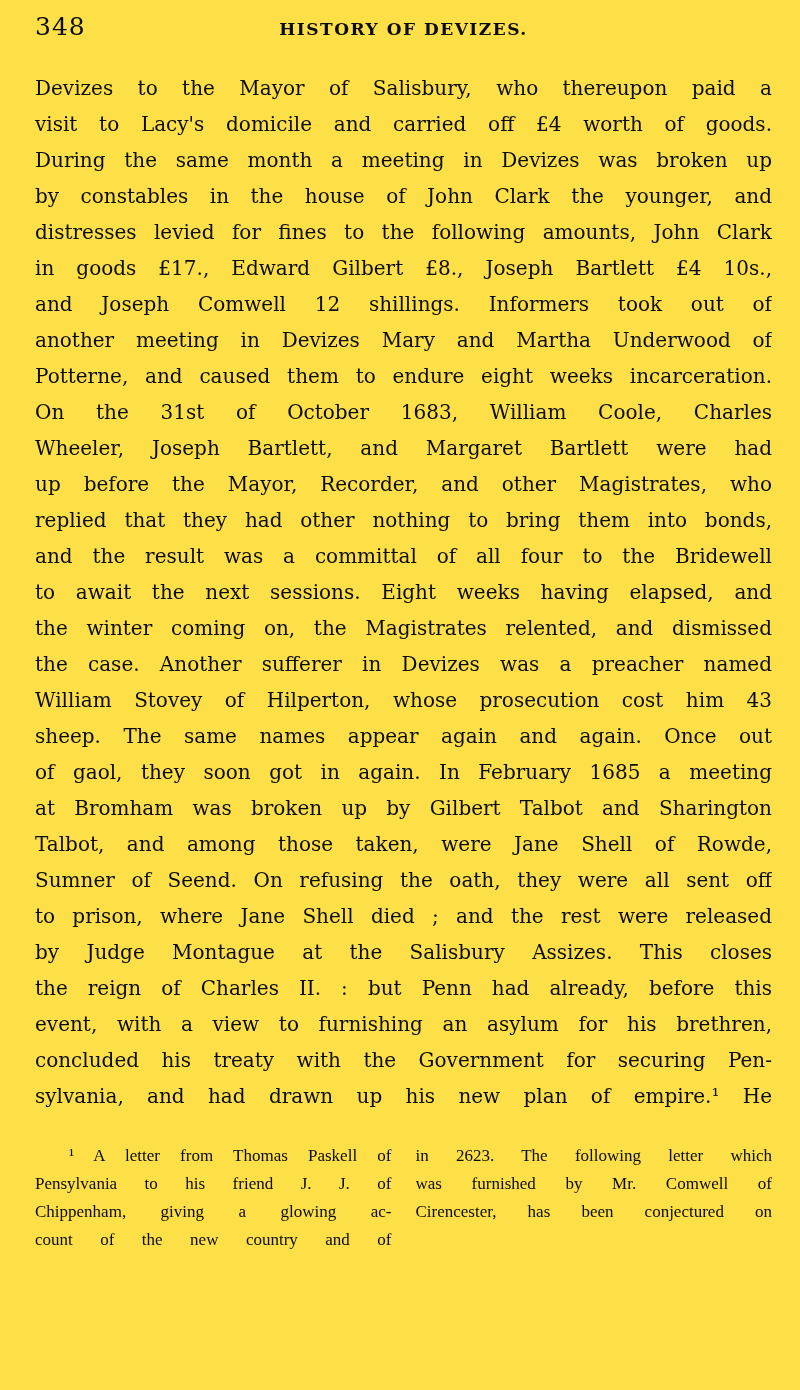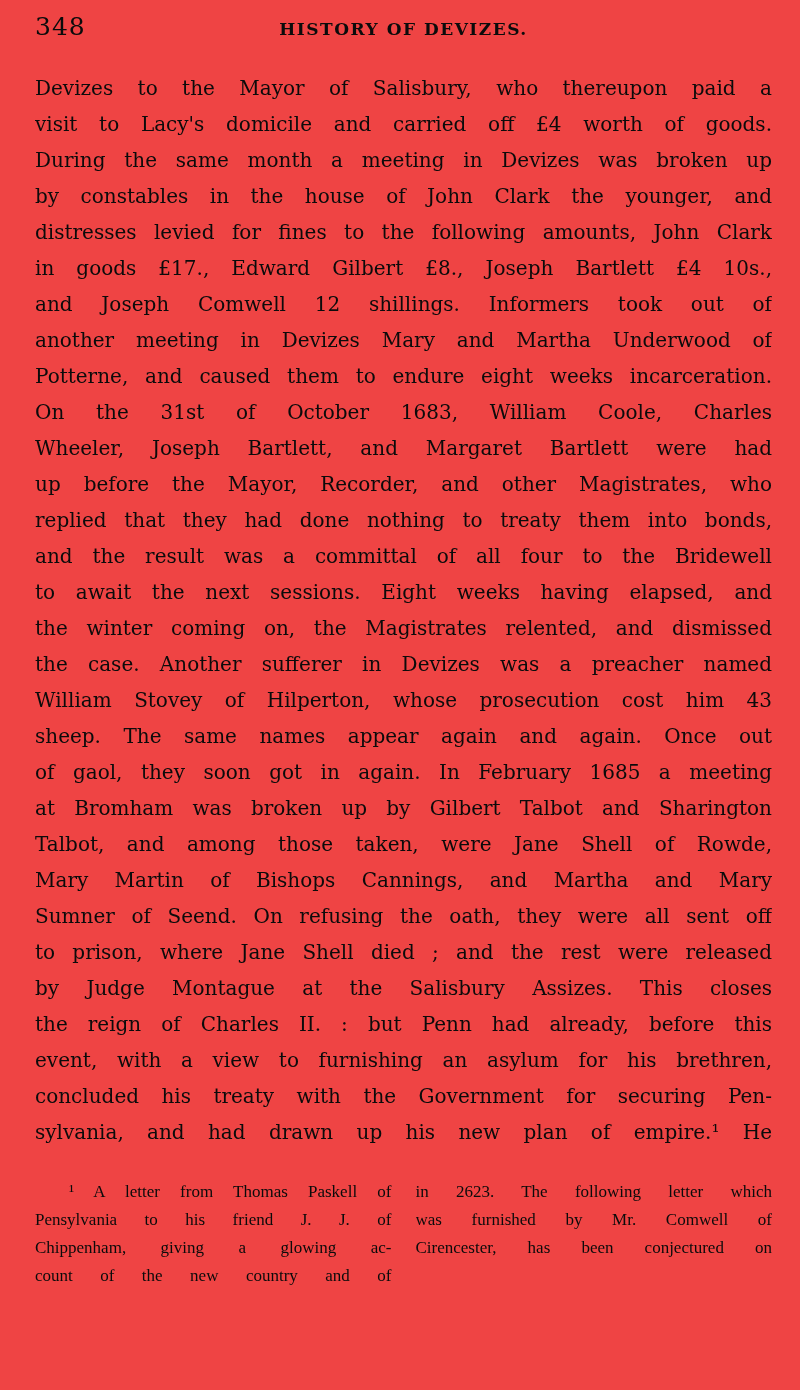--- a/index.html
+++ b/index.html
@@ -5,21 +5,21 @@
   html, body {
     margin: 0;
     padding: 0;
     background: #e8e8e8;
   }
   .page {
     position: relative;
     width: 800px;
     height: 1390px;
     margin: 0 auto;
-    background: #ef4444;
+    background: #fde047;
     color: #0b0b0b;
     font-family: "DejaVu Serif", "Liberation Serif", serif;
     overflow: hidden;
     box-sizing: border-box;
     padding: 12px 28px 0 35px;
   }
   .page-header {
     position: relative;
     height: 34px;
   }
@@ -88,31 +88,30 @@
       <div class="body-line">During the same month a meeting in Devizes was broken up</div>
       <div class="body-line">by constables in the house of John Clark the younger, and</div>
       <div class="body-line">distresses levied for fines to the following amounts, John Clark</div>
       <div class="body-line">in goods £17., Edward Gilbert £8., Joseph Bartlett £4 10s.,</div>
       <div class="body-line">and Joseph Comwell 12 shillings. Informers took out of</div>
       <div class="body-line">another meeting in Devizes Mary and Martha Underwood of</div>
       <div class="body-line">Potterne, and caused them to endure eight weeks incarceration.</div>
       <div class="body-line">On the 31st of October 1683, William Coole, Charles</div>
       <div class="body-line">Wheeler, Joseph Bartlett, and Margaret Bartlett were had</div>
       <div class="body-line">up before the Mayor, Recorder, and other Magistrates, who</div>
-      <div class="body-line">replied that they had done nothing to treaty them into bonds,</div>
+      <div class="body-line">replied that they had other nothing to bring them into bonds,</div>
       <div class="body-line">and the result was a committal of all four to the Bridewell</div>
       <div class="body-line">to await the next sessions. Eight weeks having elapsed, and</div>
       <div class="body-line">the winter coming on, the Magistrates relented, and dismissed</div>
       <div class="body-line">the case. Another sufferer in Devizes was a preacher named</div>
       <div class="body-line">William Stovey of Hilperton, whose prosecution cost him 43</div>
       <div class="body-line">sheep. The same names appear again and again. Once out</div>
       <div class="body-line">of gaol, they soon got in again. In February 1685 a meeting</div>
       <div class="body-line">at Bromham was broken up by Gilbert Talbot and Sharington</div>
       <div class="body-line">Talbot, and among those taken, were Jane Shell of Rowde,</div>
-      <div class="body-line">Mary Martin of Bishops Cannings, and Martha and Mary</div>
       <div class="body-line">Sumner of Seend. On refusing the oath, they were all sent off</div>
       <div class="body-line">to prison, where Jane Shell died ; and the rest were released</div>
       <div class="body-line">by Judge Montague at the Salisbury Assizes. This closes</div>
       <div class="body-line">the reign of Charles II. : but Penn had already, before this</div>
       <div class="body-line">event, with a view to furnishing an asylum for his brethren,</div>
       <div class="body-line">concluded his treaty with the Government for securing Pen-</div>
       <div class="body-line">sylvania, and had drawn up his new plan of empire.¹ He</div>
     </div>
 
   <div class="footnote">

